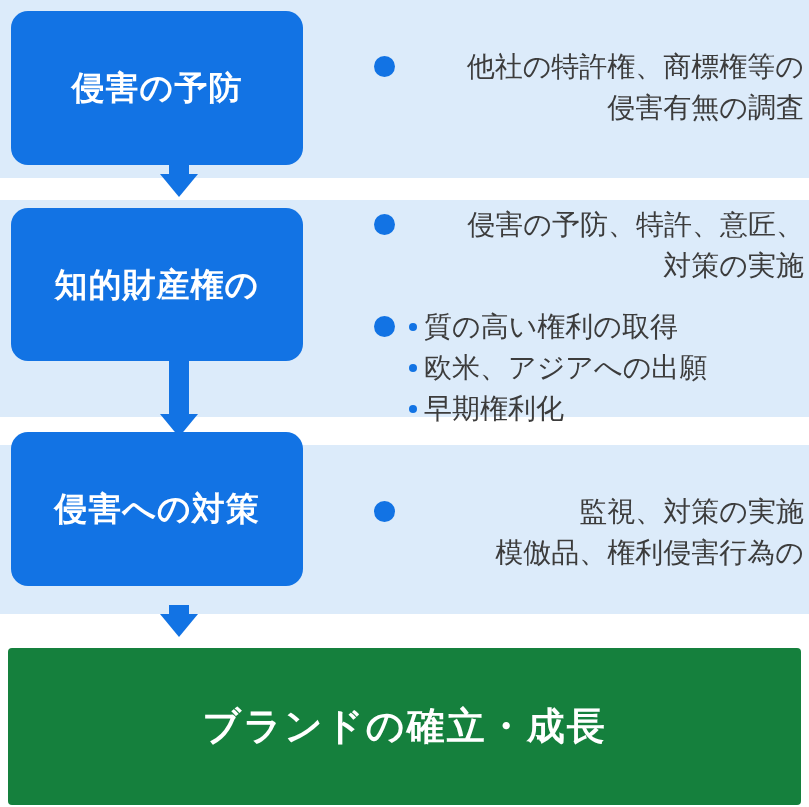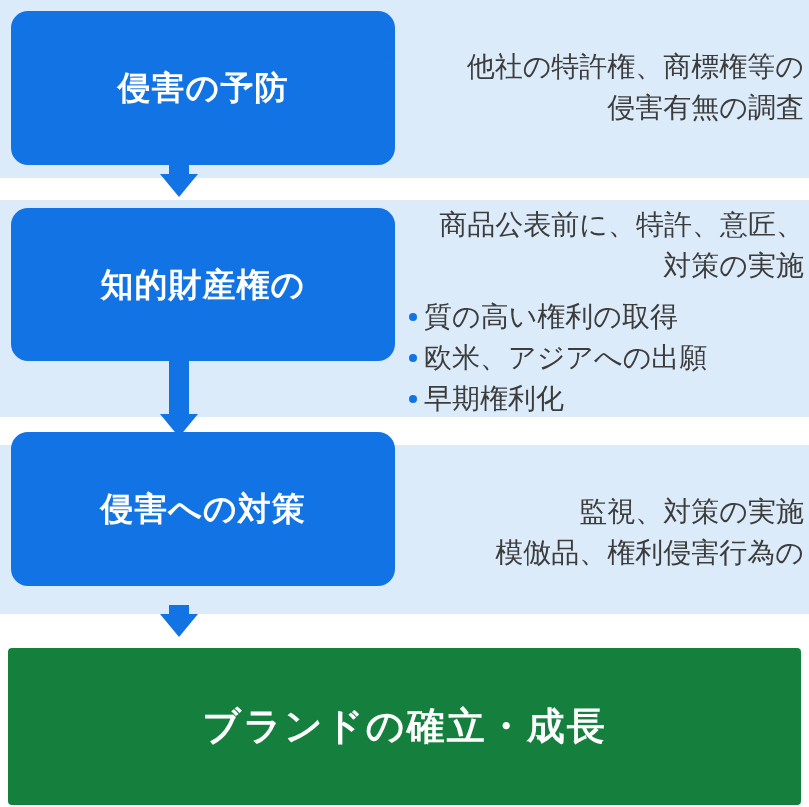--- a/index.html
+++ b/index.html
@@ -25,21 +25,21 @@
     background: #dcebfa;
   }
   .band1 { top: 0;     height: 178px; }
   .band2 { top: 200px; height: 217px; }
   .band3 { top: 445px; height: 169px; }
 
   
   .step {
     position: absolute;
     left: 11px;
-    width: 384px;
+    width: 292px;
     background: #1273e4;
     border-radius: 17px;
     display: flex;
     flex-direction: column;
     align-items: center;
     justify-content: center;
     color: #ffffff;
     font-weight: bold;
     font-size: 33px;
     line-height: 1.45;
@@ -85,21 +85,21 @@
     font-weight: 500;
   }
   .t1 { top: 46px; }
   .t2 { top: 204px; }
   .t3 { top: 491px; }
   .note-item {
     display: flex;
     align-items: flex-start;
     text-align: right;
   }
-  .note-item + .note-item { margin-top: 10px; }
+  .note-item + .note-item { margin-top: 20px; }
   .bullet {
     flex: 0 0 auto;
     width: 21px;
     height: 21px;
     margin: 10px 5px 0 0;
     border-radius: 50%;
     background: #1273e4;
   }
   .lines { flex: 1 1 auto; }
   .line { white-space: nowrap; }
@@ -166,21 +166,21 @@
     <div class="step-title-line">知的財産権の</div>
   </div>
   <div class="arrow a2">
     <div class="stem"></div>
     <div class="head"></div>
   </div>
   <div class="notes t2">
     <div class="note-item">
       <span class="bullet"></span>
       <div class="lines">
-        <div class="line">商品公表前に、特許、意匠、</div>
+        <div class="line">侵害の予防、特許、意匠、</div>
         <div class="line">対策の実施</div>
       </div>
     </div>
     <div class="note-item">
       <span class="bullet"></span>
       <div class="lines">
         <div class="subline">
           <span class="subdot"></span>
           <span>質の高い権利の取得</span>
         </div>

